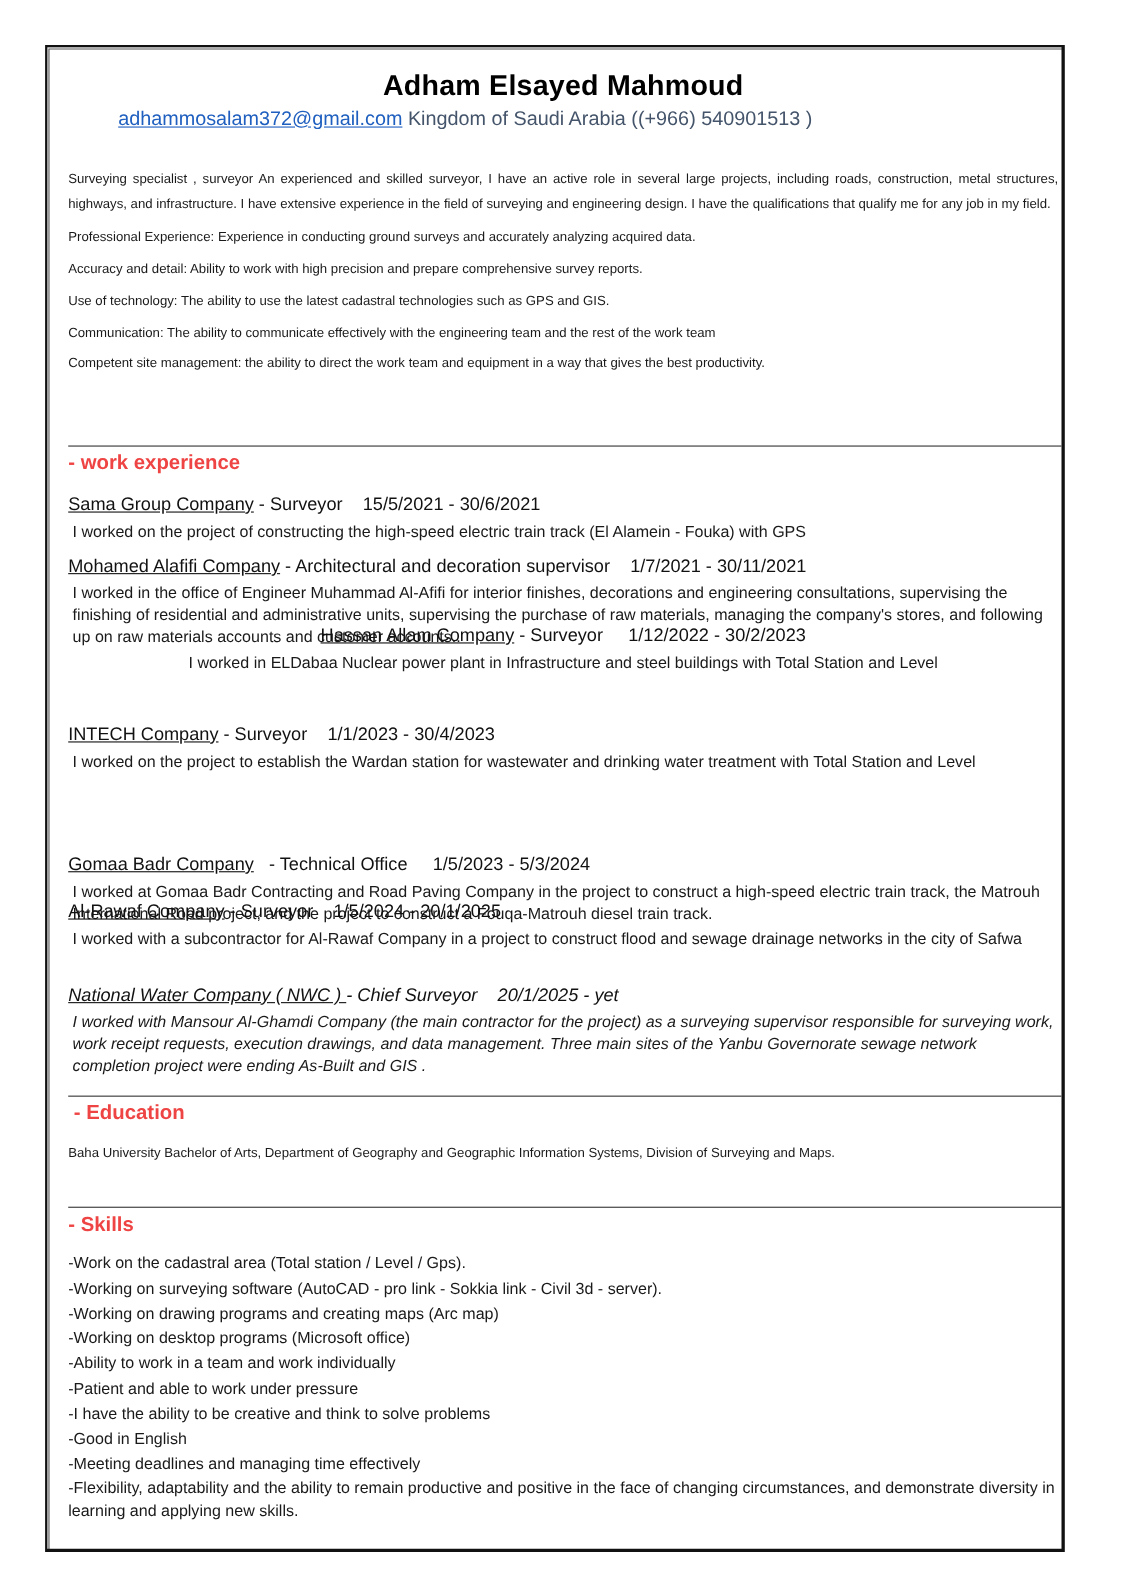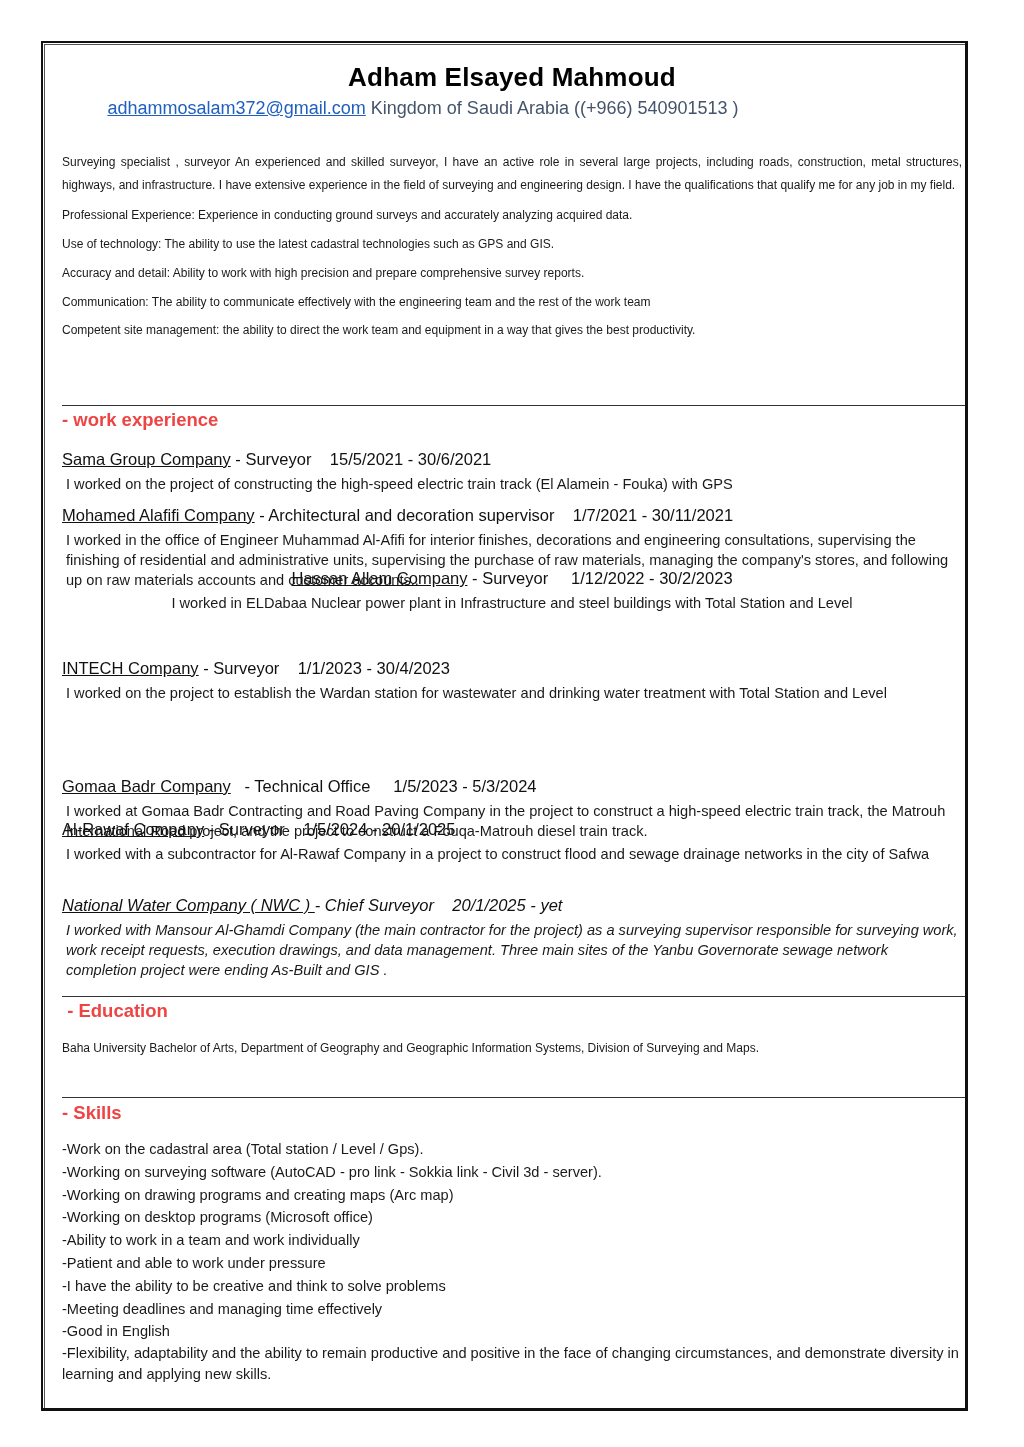--- a/index.html
+++ b/index.html
@@ -29,22 +29,22 @@
 <body>
 
 <div class="page-frame"></div>
 
 <div class="name">Adham Elsayed Mahmoud</div>
 <div class="contact"><a class="email">adhammosalam372@gmail.com</a><span> Kingdom of Saudi Arabia  ((+966) 540901513 )</span></div>
 
 <div class="content" style="top:151px;">
   <p class="txt just" style="line-height:23px;">Surveying specialist , surveyor  An experienced and skilled surveyor, I have an active role in several large projects, including roads, construction, metal structures, highways, and infrastructure. I have extensive experience in the field of surveying and engineering design. I have the qualifications that qualify me for any job in my field.</p>
   <p class="txt" style="margin-top:7px;">Professional Experience: Experience in conducting ground surveys and accurately analyzing acquired data.</p>
+  <p class="txt" style="margin-top:7px;">Accuracy and detail: Ability to work with high precision and prepare comprehensive survey reports.</p>
   <p class="txt" style="margin-top:7px;">Use of technology: The ability to use the latest cadastral technologies such as GPS and GIS.</p>
-  <p class="txt" style="margin-top:7px;">Accuracy and detail: Ability to work with high precision and prepare comprehensive survey reports.</p>
   <p class="txt" style="margin-top:7px;">Communication: The ability to communicate effectively with the engineering team and the rest of the work team</p>
   <p class="txt just" style="margin-top:7px; line-height:20px;">Competent site management: the ability to direct the work team and equipment in a way that gives the best productivity.</p>
 </div>
 
 <div class="rule" style="top:405px;"></div>
 <div class="sec-title" style="left:62px; top:409px;">- work experience</div>
 
 <div class="job" style="top:448px;">
   <p class="job-head"><span class="co">Sama Group Company</span><span> - Surveyor</span><span>    15/5/2021 - 30/6/2021</span></p>
   <p class="job-desc">I worked on the project of constructing the high-speed electric train track (El Alamein - Fouka) with GPS</p>
@@ -89,16 +89,16 @@
 <div class="rule" style="top:1097px;"></div>
 <div class="sec-title" style="left:62px; top:1102px;">- Skills</div>
 <div class="content" style="top:1138px;">
   <p class="skill">-Work on the cadastral area (Total station / Level / Gps).</p>
   <p class="skill">-Working on surveying software (AutoCAD - pro link - Sokkia link - Civil 3d - server).</p>
   <p class="skill">-Working on drawing programs and creating maps (Arc map)</p>
   <p class="skill">-Working on desktop programs (Microsoft office)</p>
   <p class="skill">-Ability to work in a team and work individually</p>
   <p class="skill">-Patient and able to work under pressure</p>
   <p class="skill">-I have the ability to be creative and think to solve problems</p>
+  <p class="skill">-Good in English</p>
   <p class="skill">-Meeting deadlines and managing time effectively</p>
-  <p class="skill">-Good in English</p>
   <p class="skill" style="line-height:21px;">-Flexibility, adaptability and the ability to remain productive and positive in the face of changing circumstances, and demonstrate diversity in learning and applying new skills.</p>
 </div>
 
 </body></html>

